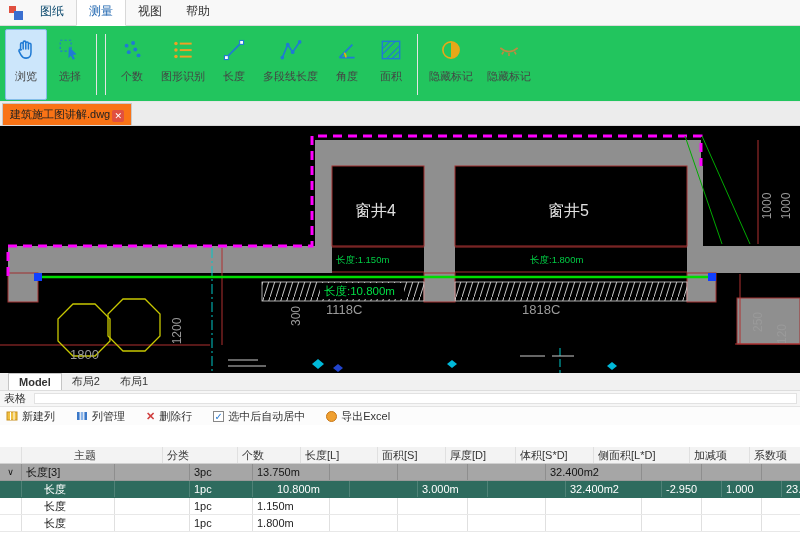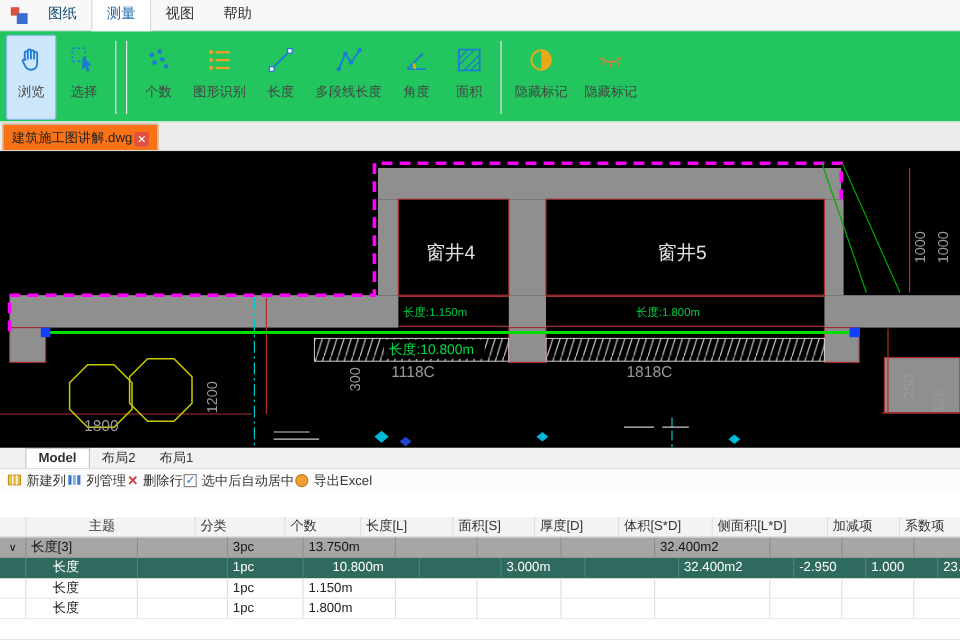--- a/index.html
+++ b/index.html
@@ -33,30 +33,30 @@
             font-size:11px; color:#222; }
   .doctab .x { width:12px; height:12px; background:#e05040; color:#fff; font-size:9px;
                line-height:12px; text-align:center; border-radius:2px; flex:none; }
 
   
   .canvas { height:247px; background:#000; position:relative; }
   svg text { font-family:"Liberation Sans", sans-serif; }
 
   
   .ltabs { height:18px; background:#f1f1f1; border-bottom:1px solid #ddd;
-           display:flex; align-items:stretch; font-size:11px; padding-left:21px; }
+           display:flex; align-items:stretch; font-size:11px; padding-left:8px; }
   .ltab { padding:2px 10px; color:#333; display:flex; align-items:center; }
   .ltab.active { background:#fff; border:1px solid #c5c5c5; border-bottom:none; font-weight:bold; }
 
   
   .pbar { height:16px; background:#f6f6f6; display:flex; align-items:center; font-size:11px;
           padding-left:4px; border-bottom:1px solid #e4e4e4; color:#333; }
   .pbar .grip { flex:1; height:11px; margin:0 3px 0 8px; background:#fff; border:1px solid #e2e2e2; }
 
-  .tbar { height:18px; display:flex; align-items:center; gap:1px; font-size:11px;
+  .tbar { height:18px; display:flex; align-items:center; gap:21px; font-size:11px;
           padding-left:6px; color:#333; background:#fcfcfc; }
   .titem { display:flex; align-items:center; gap:4px; }
   .redx { color:#d04040; font-weight:bold; font-size:11px; }
   .cb { width:11px; height:11px; border:1px solid #888; background:#fff; color:#2a7ad0;
         font-size:10px; line-height:9px; text-align:center; display:inline-block; }
   .xlsicon { width:11px; height:11px; border-radius:50%; background:#f0a030;
              border:1px solid #c87818; display:inline-block; }
 
   .spacer { height:22px; background:#fff; }
 
@@ -293,20 +293,24 @@
       <text x="786" y="208" font-size="12" fill="#9a9a9a" text-anchor="middle" transform="rotate(-90 786 208)">120</text>
     </svg>
   </div>
 
   <div class="ltabs">
     <div class="ltab active">Model</div>
     <div class="ltab">布局2</div>
     <div class="ltab">布局1</div>
   </div>
 
+  <div class="pbar">
+    <span>表格</span>
+    <div class="grip"></div>
+  </div>
 
   <div class="tbar">
     <div class="titem">
       <svg width="12" height="12" viewBox="0 0 12 12">
         <rect x="1" y="2" width="10" height="8" fill="#f0c040" stroke="#c89020"></rect>
         <line x1="4.5" y1="2" x2="4.5" y2="10" stroke="#fff"></line>
         <line x1="8" y1="2" x2="8" y2="10" stroke="#fff"></line>
       </svg>
       <span>新建列</span>
     </div>

